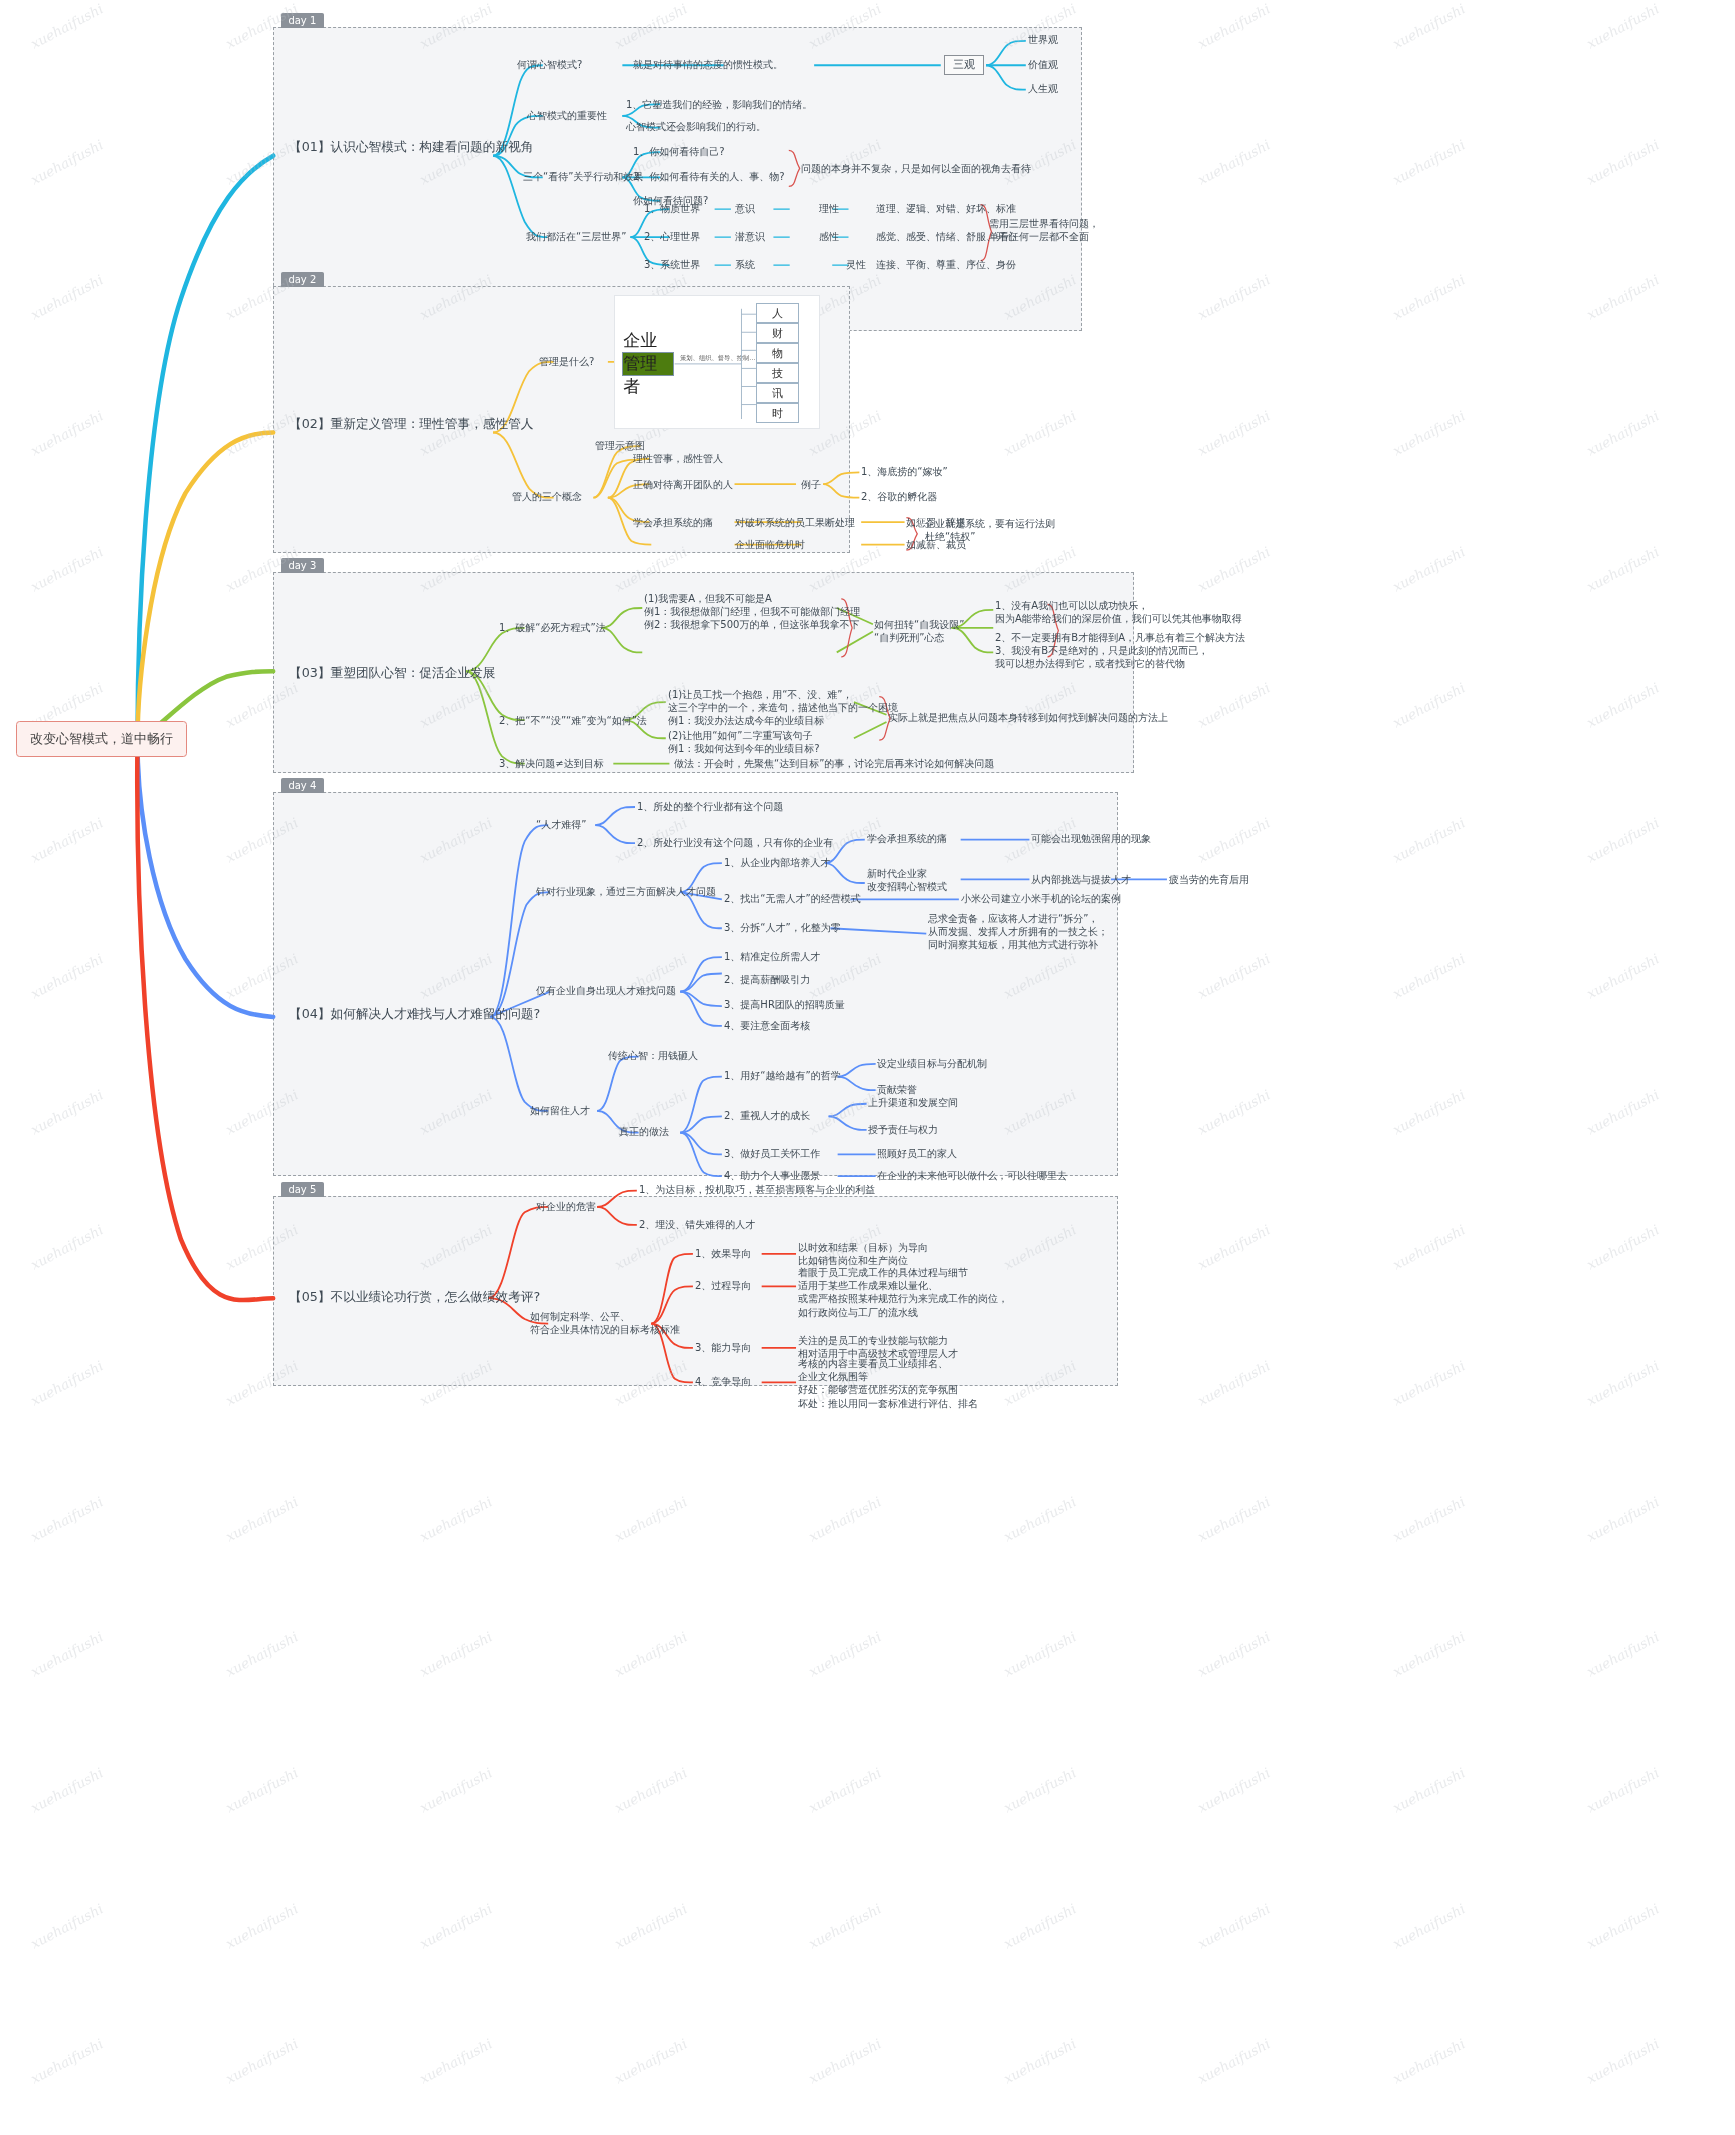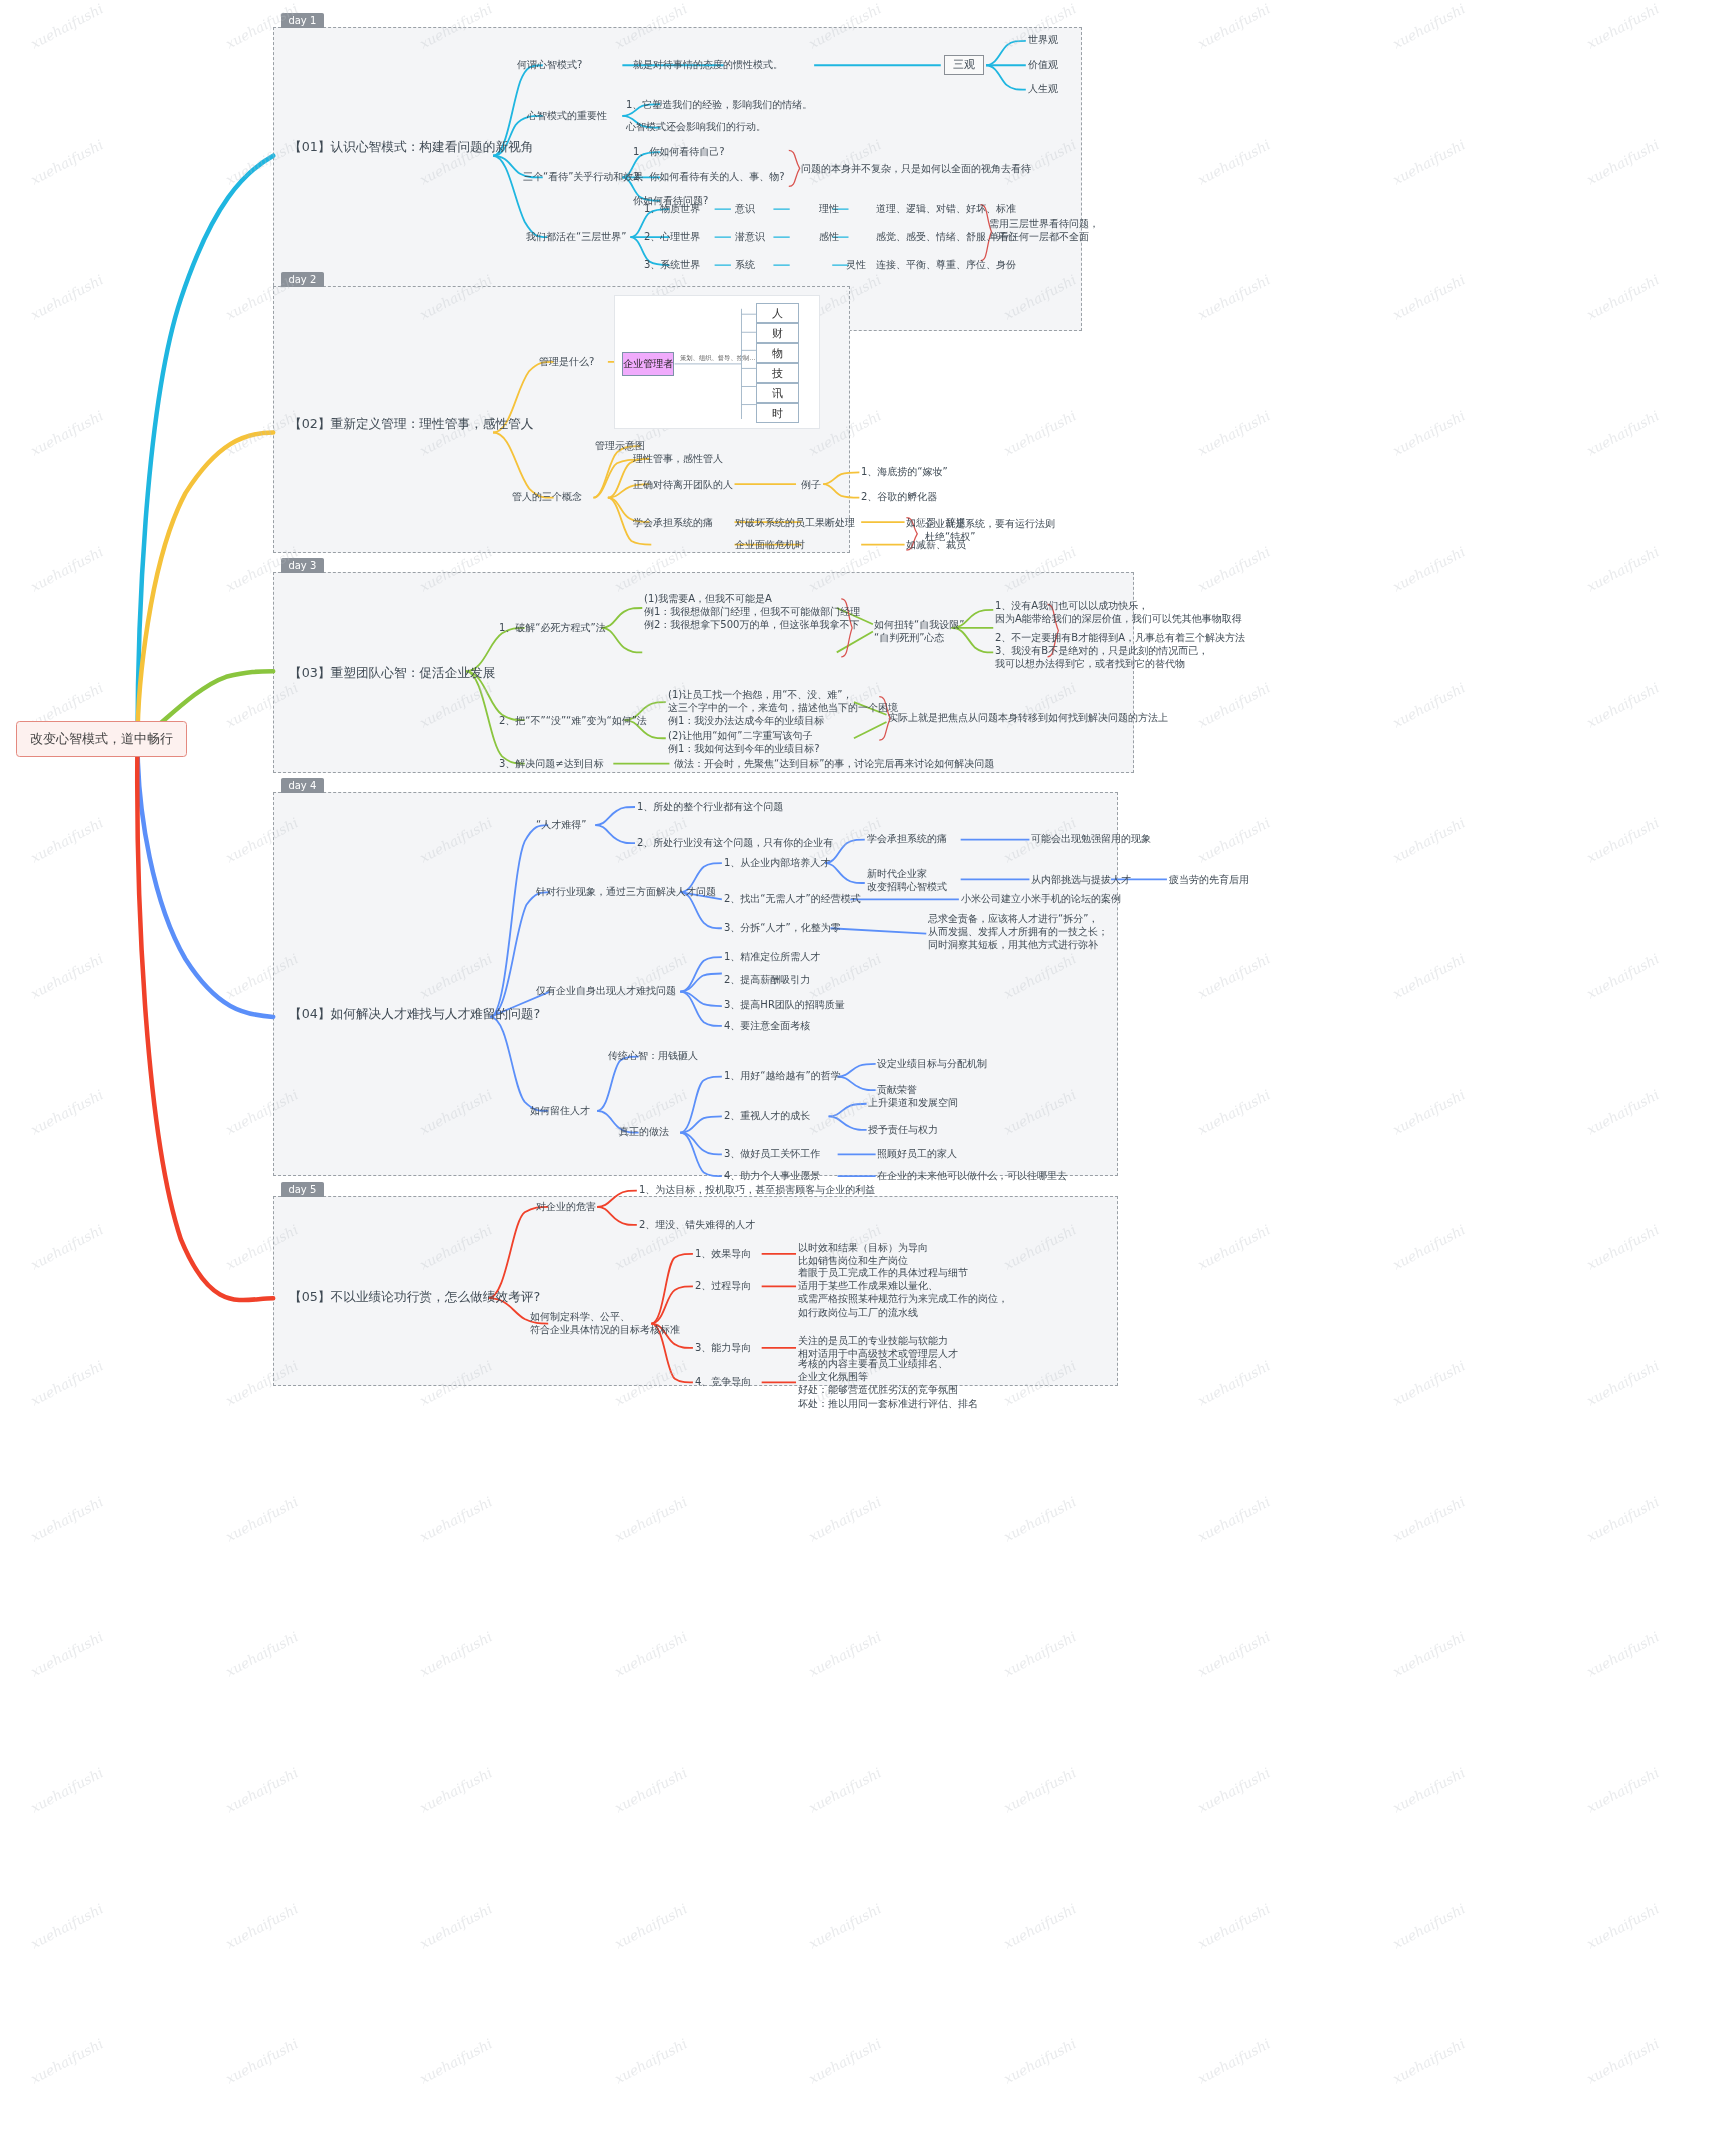--- a/index.html
+++ b/index.html
@@ -35,23 +35,23 @@
   .boxed { border:0.9px solid #8a8f96; background:#fafafa; padding:1.8px 8.1px; font-size:11px; }
 
   
   .diagram { position:absolute; background:#ffffff; border:0.9px solid #e3e6ea; z-index:4; }
   .diagram .tinytxt { position:absolute; font-size:6.3px; color:#555;
                   font-family:"DejaVu Serif","Liberation Serif",serif; white-space:nowrap;}
   .diagram .cell { position:absolute; border:0.9px solid #9fb4c6; background:#fff;
                    display:flex; align-items:center; justify-content:center;
                    font-size:11px; color:#333;
                    font-family:"DejaVu Serif","Liberation Serif",serif; }
-  .diagram .mgrbox { position:absolute; border:0.9px solid #7d93a8; background:#f0abfc;
+  .diagram .mgrbox { position:absolute; border:0.9px solid #7d93a8; background:#4d7c0f;
                      display:flex; align-items:center; justify-content:center;
-                     font-size:10px; color:#222;
+                     font-size:17px; color:#222;
                      font-family:"DejaVu Serif","Liberation Serif",serif; }
 </style>
 </head>
 <body>
 
 <div id="canvas">
 
   <div class="panel" style="left:273px;top:27px;width:809px;height:304px;">
     <span class="daytag">day 1</span>
   </div>

